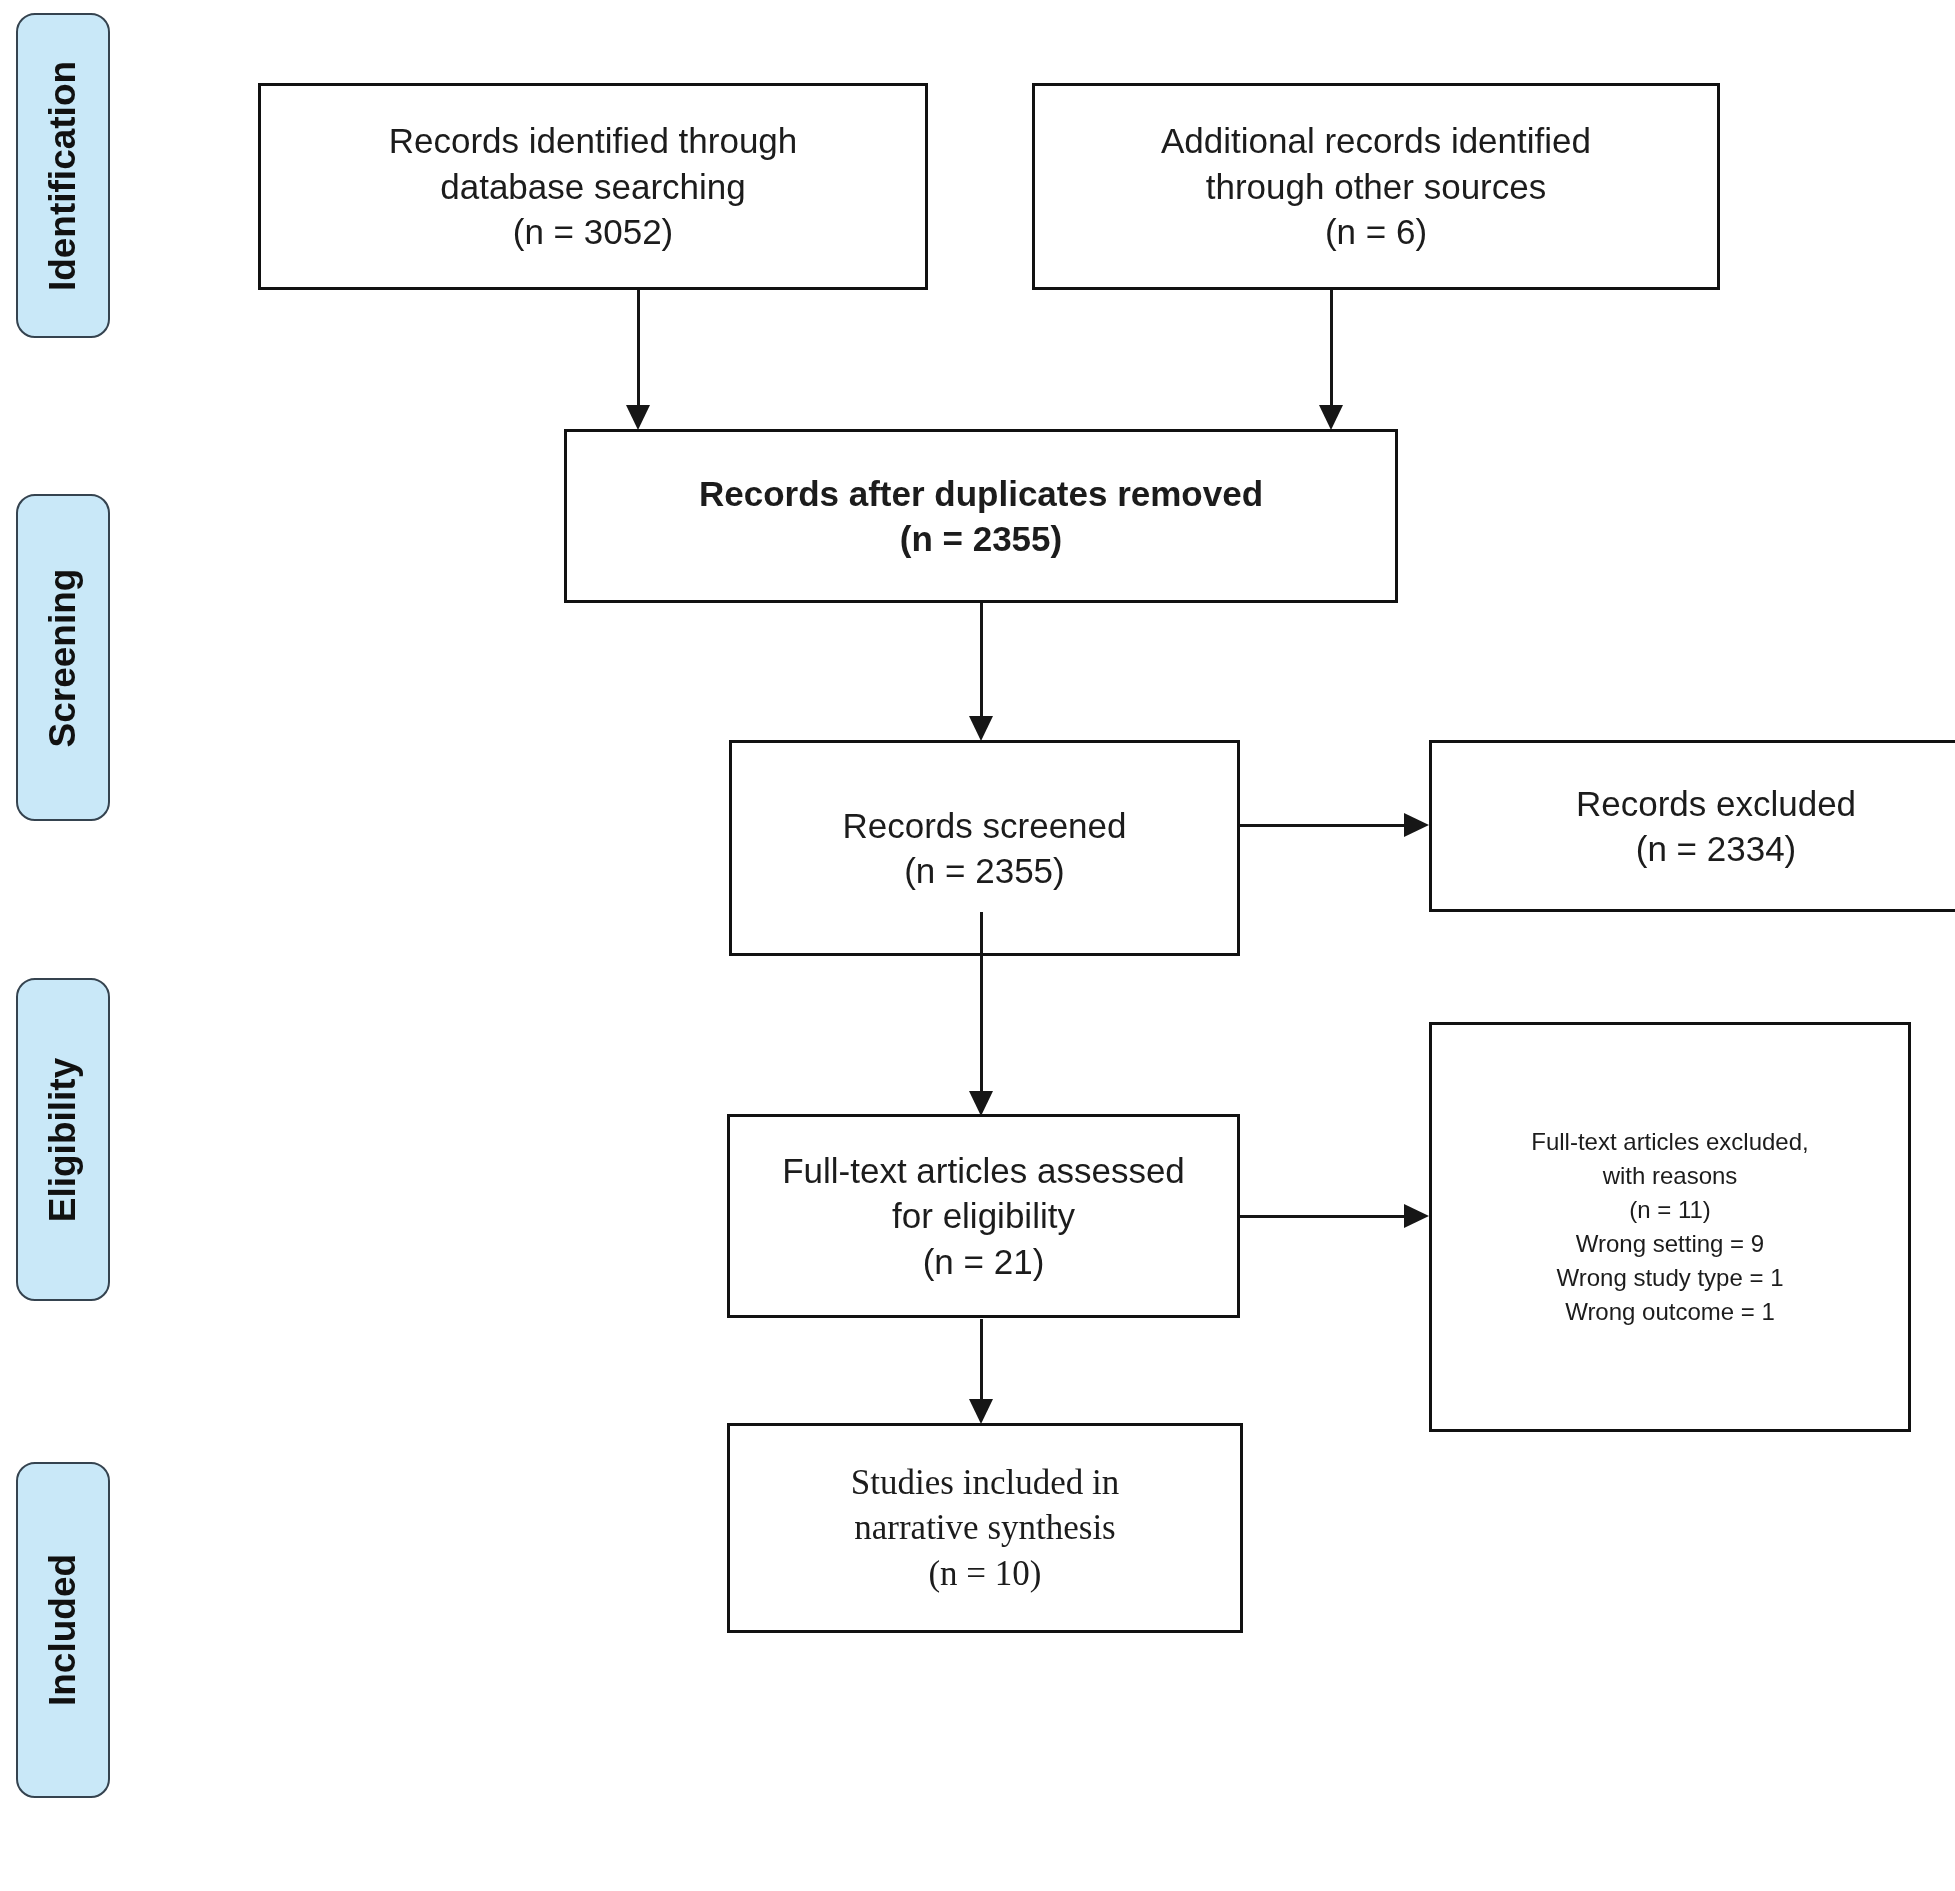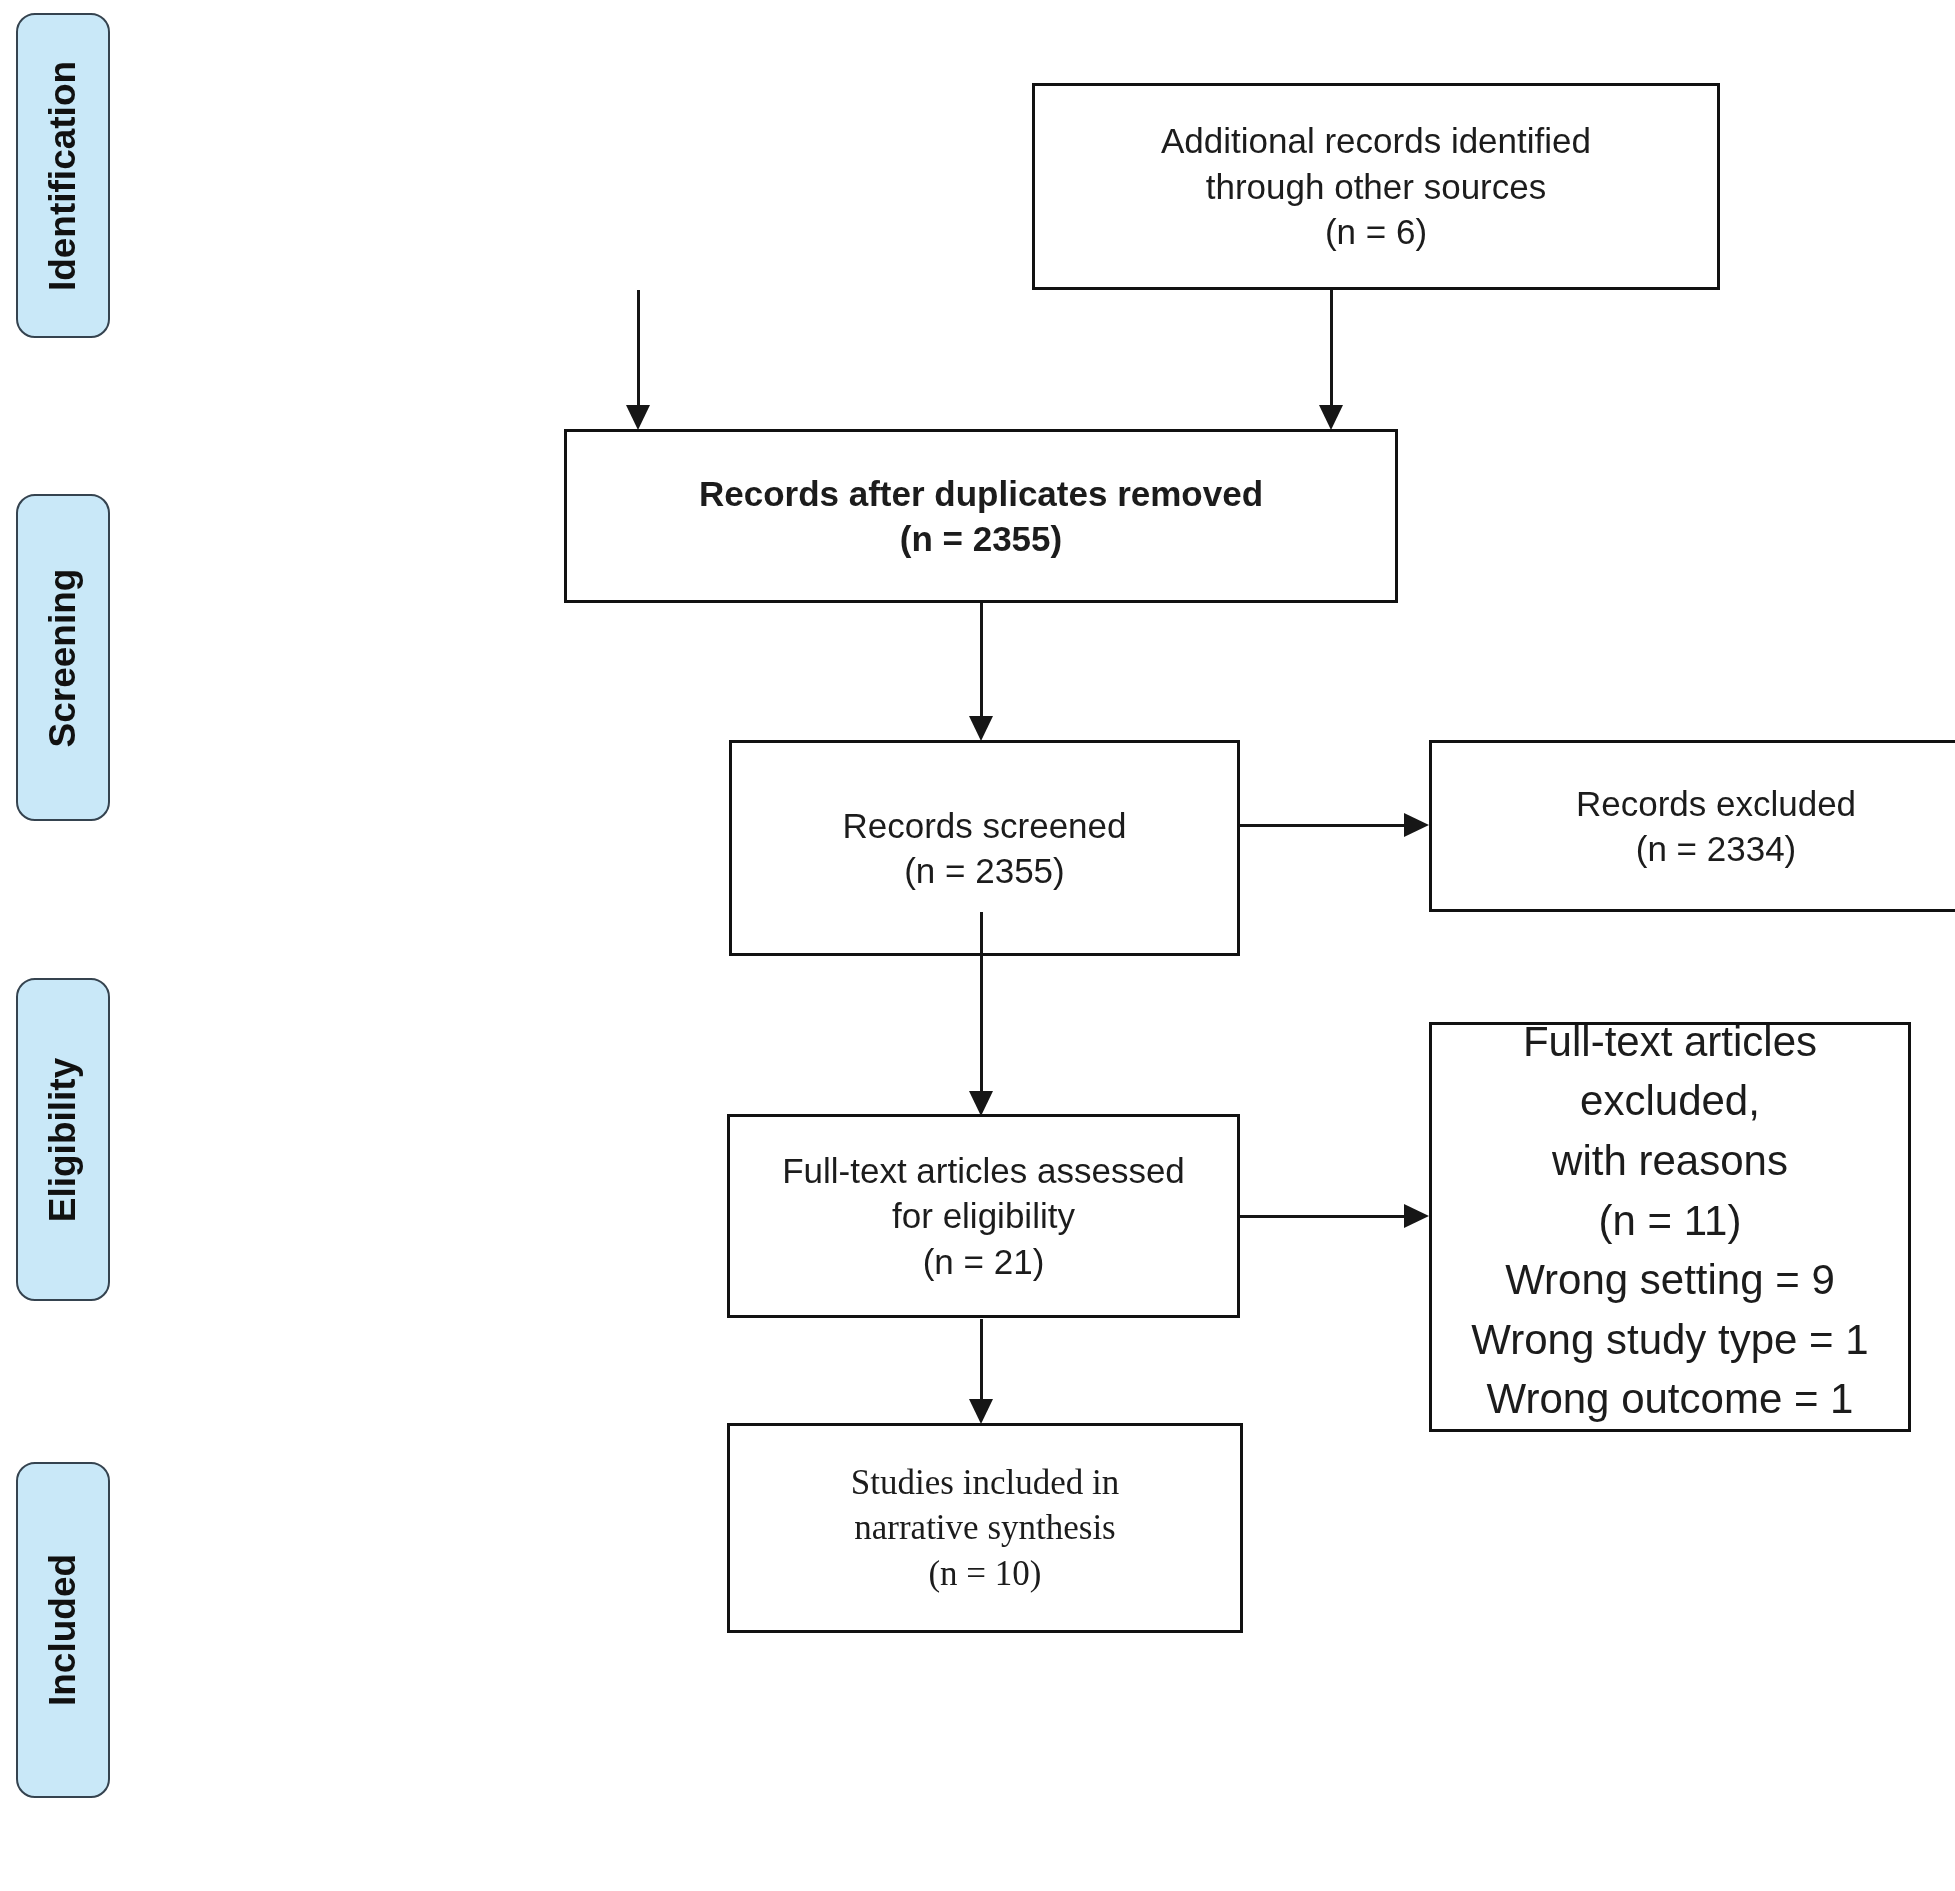--- a/index.html
+++ b/index.html
@@ -14,21 +14,21 @@
   .node{
     position:absolute;
     box-sizing:border-box;
     background:#ffffff;
     border:3px solid #111111;
     display:flex;align-items:center;justify-content:center;
     text-align:center;
     font-size:35px;line-height:1.3;
     white-space:pre-line;
   }
-  .node.small{font-size:42px;line-height:1.42;align-items:flex-end;}
+  .node.small{font-size:24px;line-height:1.42;}
   .stage{
     position:absolute;
     left:16px;width:94px;
     box-sizing:border-box;
     background:#c9e8f8;
     border:2.2px solid #35434f;
     border-radius:19px;
     display:flex;align-items:center;justify-content:center;
   }
   .stage span{
@@ -65,20 +65,25 @@
   <div class="stage" style="top:494px;height:327px;">
     <span>Screening</span>
   </div>
   <div class="stage" style="top:978px;height:323px;">
     <span>Eligibility</span>
   </div>
   <div class="stage" style="top:1462px;height:336px;">
     <span>Included</span>
   </div>
 
+  <div class="node" style="left:258px;top:83px;width:670px;height:207px;">
+    <span>Records identified through
+database searching
+(n = 3052)</span>
+  </div>
 
   <div class="node" style="left:1032px;top:83px;width:688px;height:207px;">
     <span>Additional records identified
 through other sources
 (n = 6)</span>
   </div>
 
   <div class="node" style="left:564px;top:429px;width:834px;height:174px;font-weight:bold;">
     <span>Records after duplicates removed
 (n = 2355)</span>

